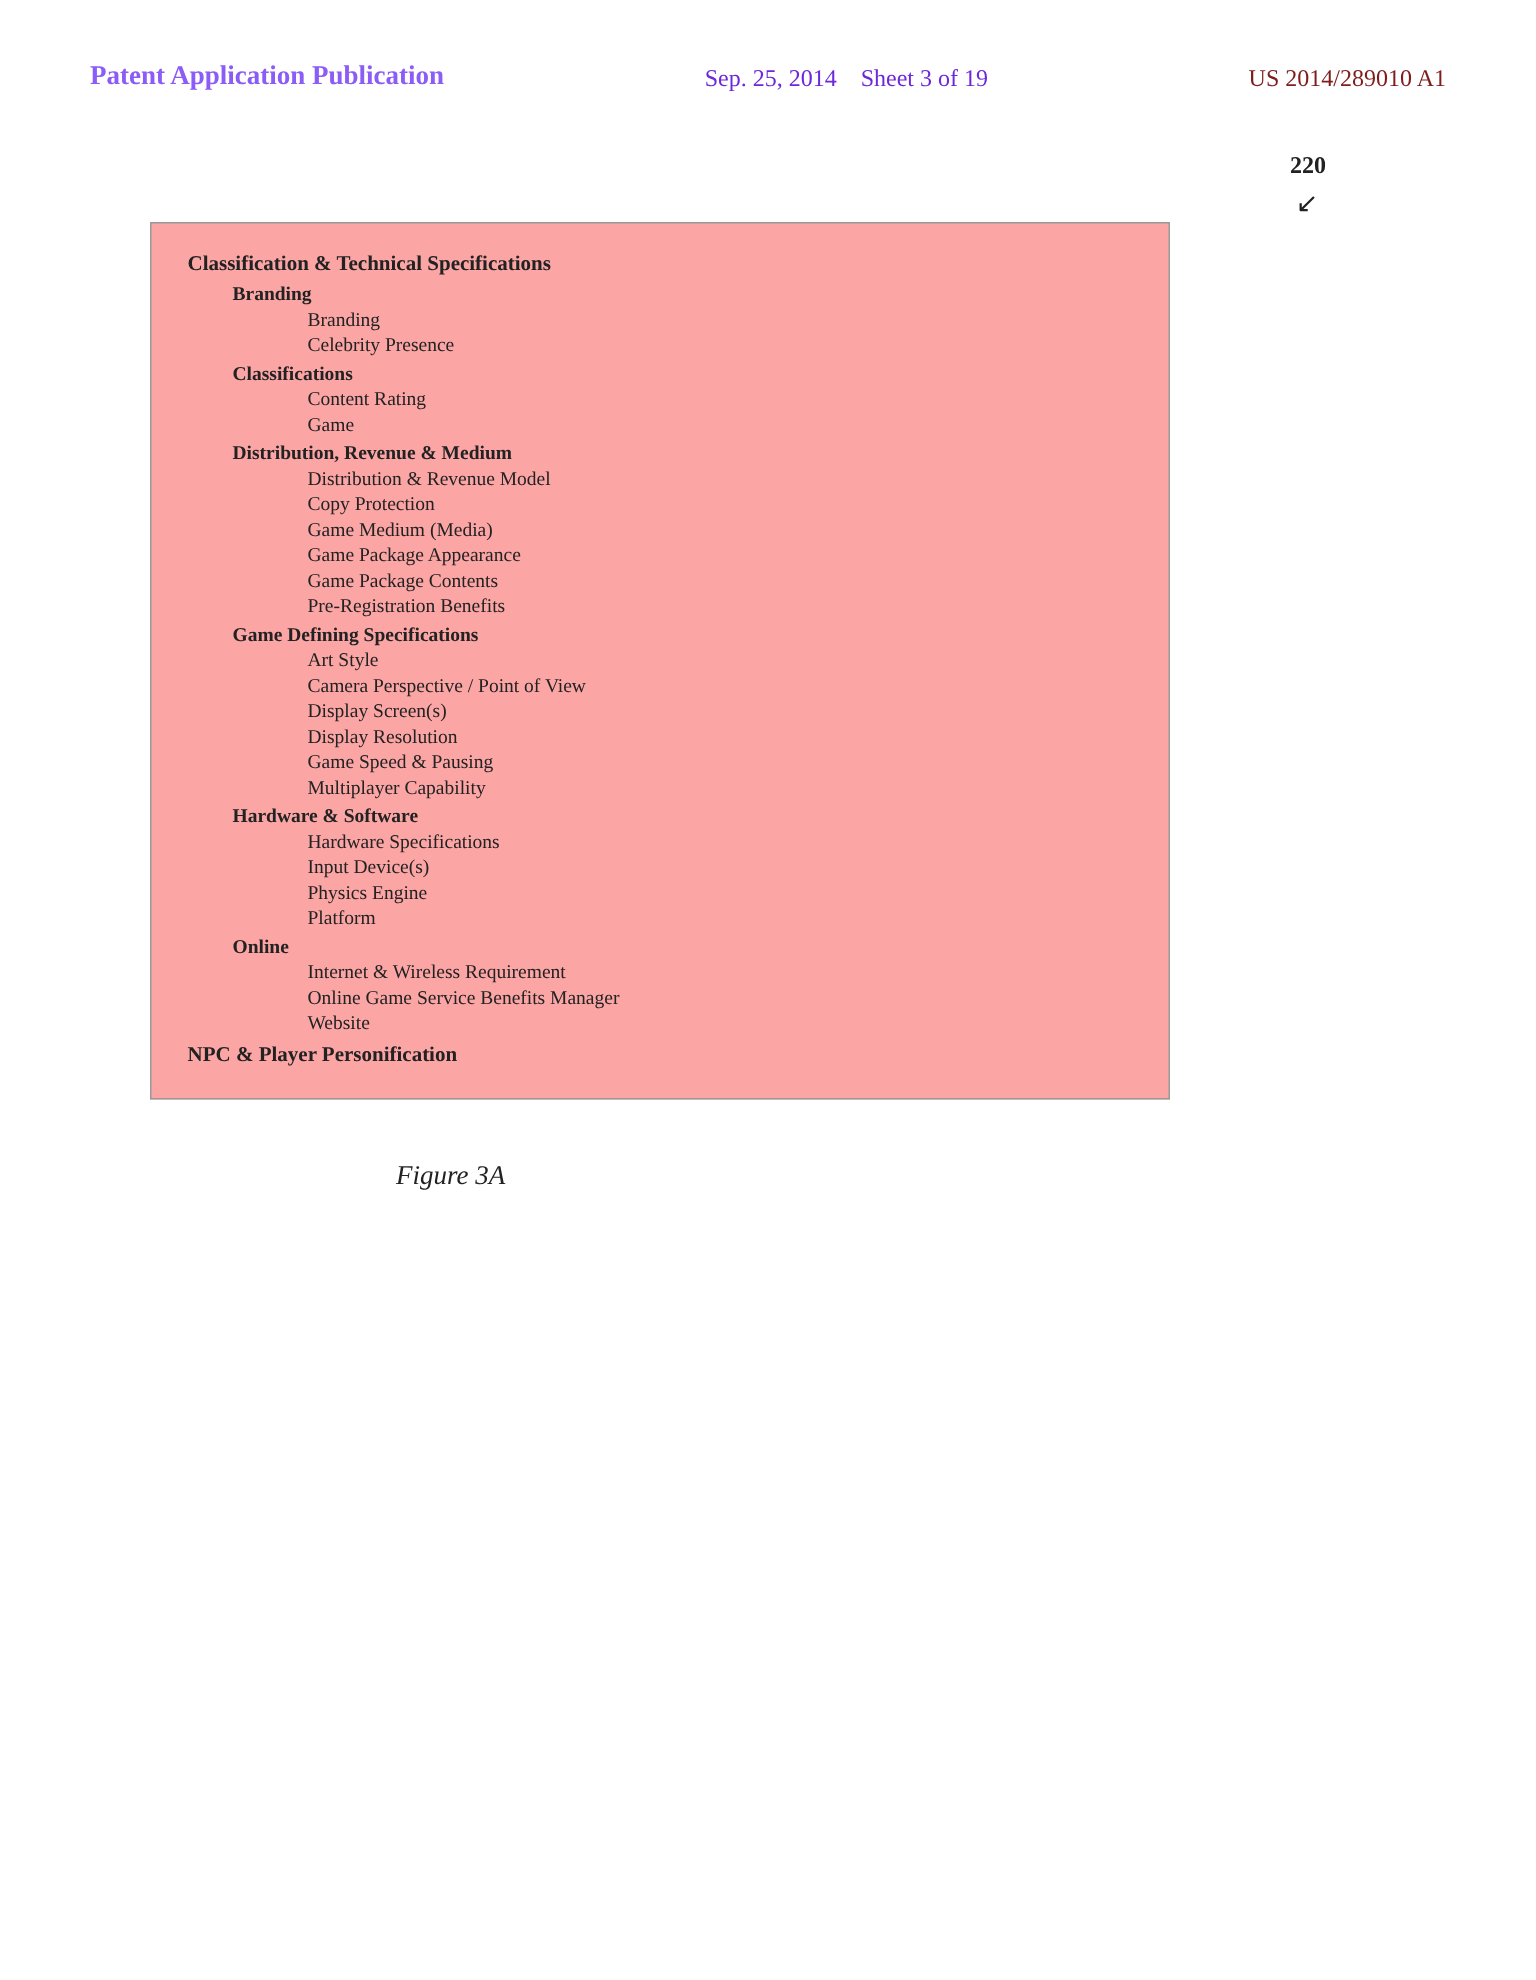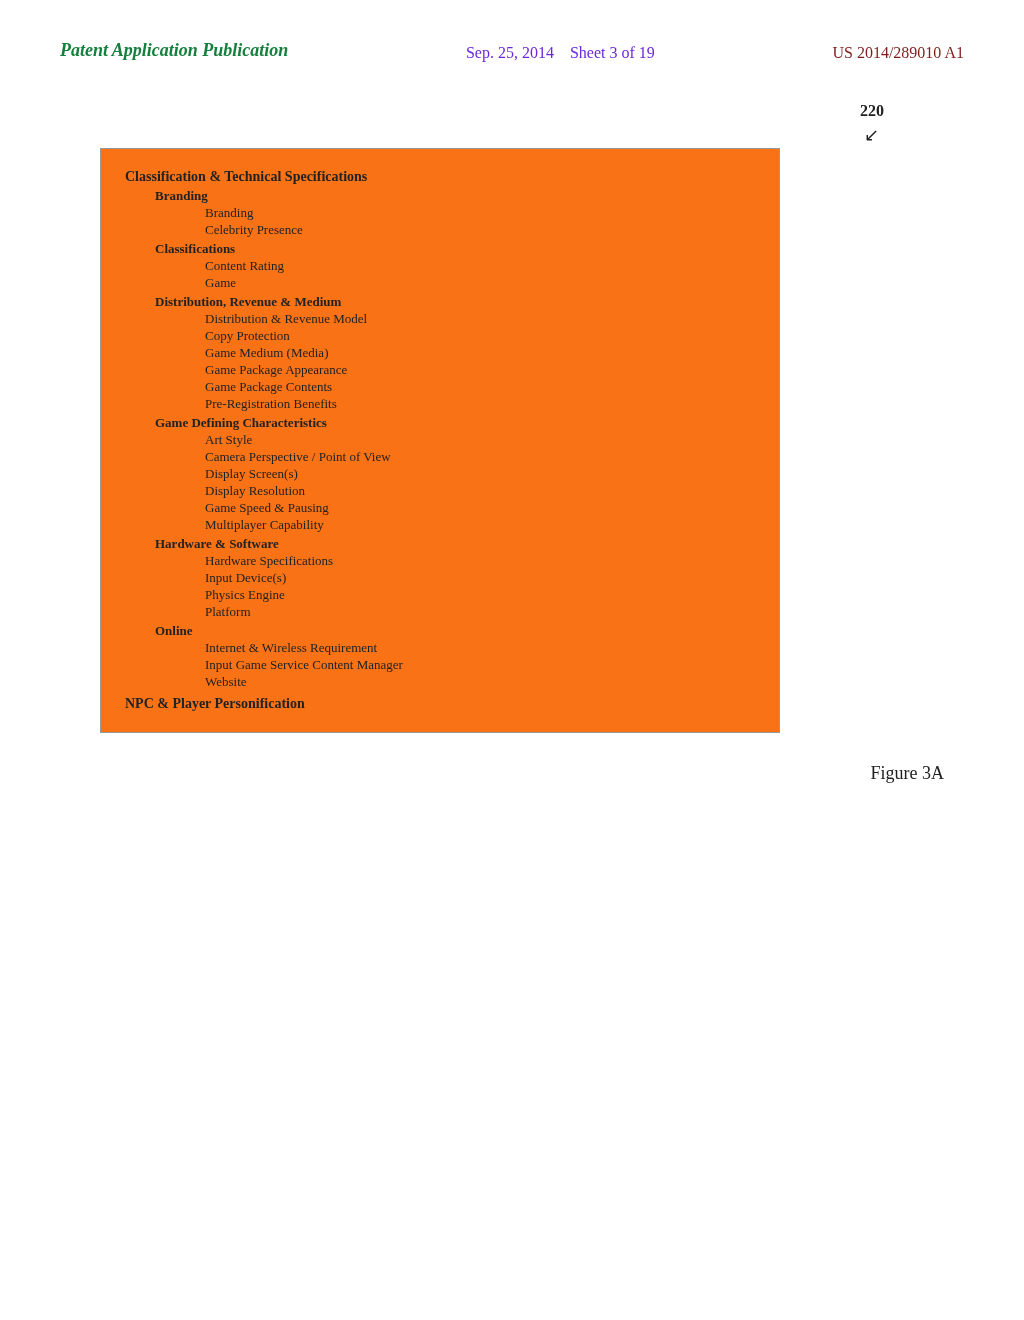--- a/index.html
+++ b/index.html
@@ -21,22 +21,21 @@
       display: flex;
       justify-content: space-between;
       align-items: flex-start;
       padding: 40px 60px 20px 60px;
       border-bottom: none;
     }
 
     .header-left {
       font-size: 18px;
       font-weight: bold;
-      font-style: italic;
-      color: #15803d;
+      color: #8b5cf6;
     }
 
     .header-center {
       font-size: 16px;
       color: #6d28d9;
       text-align: center;
       padding-top: 4px;
     }
 
     .header-right {
@@ -66,21 +65,21 @@
       margin-right: 65px;
       margin-bottom: 2px;
       font-size: 18px;
       color: #222;
     }
 
     .content-box {
       border: 1px solid #999;
       width: 680px;
       padding: 18px 24px 18px 24px;
-      background: #f97316;
+      background: #fca5a5;
       align-self: flex-start;
       margin-left: 20px;
     }
 
     .level-0 {
       font-weight: bold;
       font-size: 14px;
       color: #222;
       display: block;
       margin-bottom: 2px;
@@ -101,24 +100,25 @@
       font-weight: normal;
       font-size: 13px;
       color: #222;
       display: block;
       margin-left: 80px;
       margin-bottom: 1px;
       margin-top: 1px;
     }
 
     .figure-label {
-      text-align: right;
+      text-align: left;
       font-size: 18px;
       color: #222;
-      margin-top: 30px;
+      margin-top: 40px;
+      font-style: italic;
     }
   </style>
 </head>
 <body>
 
 <div class="page-header">
   <div class="header-left">Patent Application Publication</div>
   <div class="header-center">
     <span>Sep. 25, 2014</span>
     &nbsp;&nbsp;
@@ -143,36 +143,36 @@
     <span class="level-2">Game</span>
 
     <span class="level-1">Distribution, Revenue &amp; Medium</span>
     <span class="level-2">Distribution &amp; Revenue Model</span>
     <span class="level-2">Copy Protection</span>
     <span class="level-2">Game Medium (Media)</span>
     <span class="level-2">Game Package Appearance</span>
     <span class="level-2">Game Package Contents</span>
     <span class="level-2">Pre-Registration Benefits</span>
 
-    <span class="level-1">Game Defining Characteristics</span>
+    <span class="level-1">Game Defining Specifications</span>
     <span class="level-2">Art Style</span>
     <span class="level-2">Camera Perspective / Point of View</span>
     <span class="level-2">Display Screen(s)</span>
     <span class="level-2">Display Resolution</span>
     <span class="level-2">Game Speed &amp; Pausing</span>
     <span class="level-2">Multiplayer Capability</span>
 
     <span class="level-1">Hardware &amp; Software</span>
     <span class="level-2">Hardware Specifications</span>
     <span class="level-2">Input Device(s)</span>
     <span class="level-2">Physics Engine</span>
     <span class="level-2">Platform</span>
 
     <span class="level-1">Online</span>
     <span class="level-2">Internet &amp; Wireless Requirement</span>
-    <span class="level-2">Input Game Service Content Manager</span>
+    <span class="level-2">Online Game Service Benefits Manager</span>
     <span class="level-2">Website</span>
 
     <span class="level-0" style="margin-top: 6px;">NPC &amp; Player Personification</span>
   </div>
 
   <div class="figure-label" style="width: 680px; margin-left: 20px;">Figure 3A</div>
 </div>
 
 </body></html>

